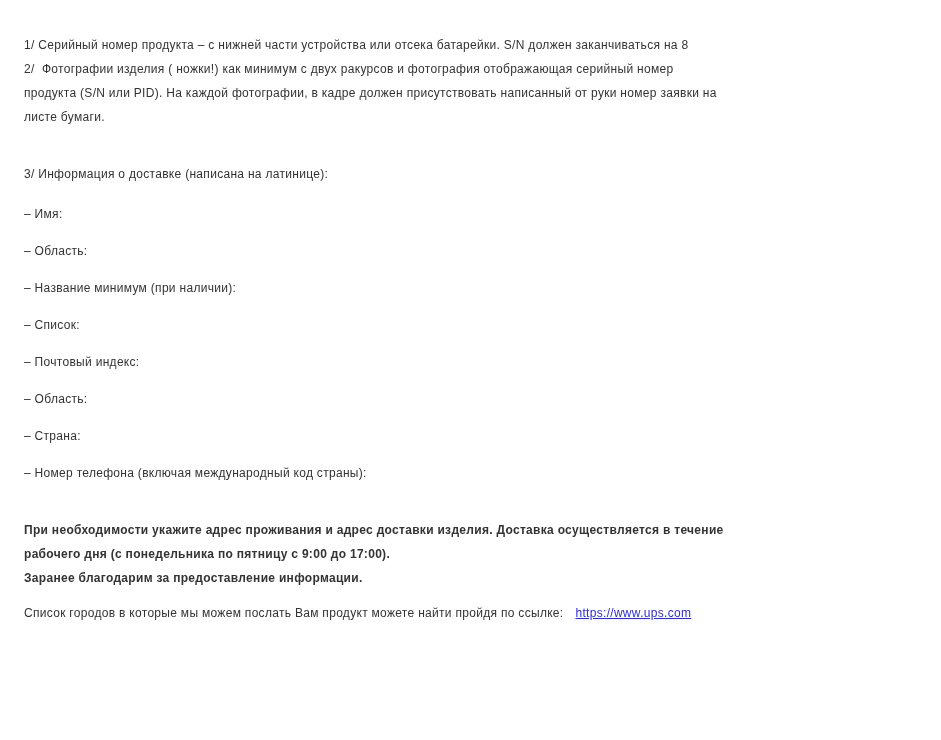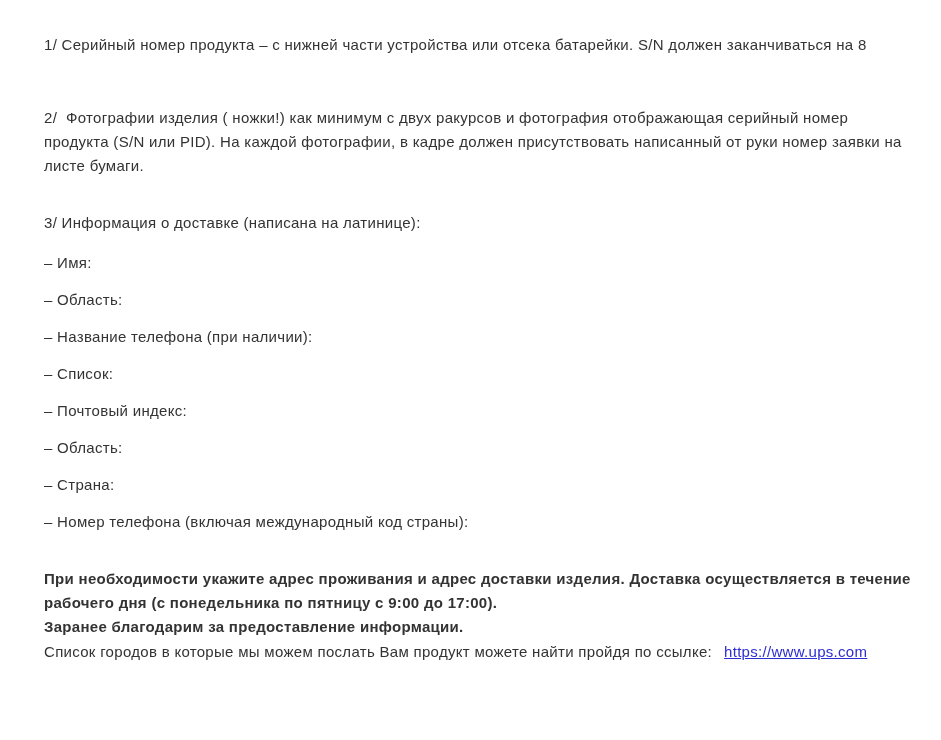--- a/index.html
+++ b/index.html
@@ -6,36 +6,36 @@
   html, body {
     margin: 0;
     padding: 0;
     background: #ffffff;
     width: 941px;
     height: 740px;
     overflow: hidden;
   }
   .doc {
     font-family: "Liberation Sans", "DejaVu Sans", sans-serif;
-    font-size: 15px;
+    font-size: 12px;
     line-height: 24px;
     letter-spacing: 0.3px;
     color: #333333;
-    padding: 33px 10px 0 44px;
+    padding: 33px 10px 0 24px;
     width: 941px;
   }
   .para {
     margin: 0;
     white-space: pre;
   }
-  .gap-lg    { margin-top: 49px; }
+  .gap-lg    { }
   .gap-md    { margin-top: 33px; }
   .gap-list  { margin-top: 16px; }
   .gap-note  { margin-top: 33px; font-weight: bold; }
-  .gap-sm    { margin-top: 1px; }
+  .gap-sm    { margin-top: 11px; }
   .field-line {
     margin: 0 0 13px 0;
     white-space: pre;
   }
   .link-line { white-space: pre; }
   a.doc-link {
     color: #2d2dd1;
     text-decoration: underline;
     margin-left: 12px;
     cursor: pointer;
@@ -50,21 +50,21 @@
 
   <p class="para gap-lg">2/  Фотографии изделия ( ножки!) как минимум с двух ракурсов и фотография отображающая серийный номер
 продукта (S/N или PID). На каждой фотографии, в кадре должен присутствовать написанный от руки номер заявки на
 листе бумаги.</p>
 
   <p class="para gap-md">3/ Информация о доставке (написана на латинице):</p>
 
   <div class="gap-list">
     <p class="field-line">– Имя:</p>
     <p class="field-line">– Область:</p>
-    <p class="field-line">– Название телефона (при наличии):</p>
+    <p class="field-line">– Название минимум (при наличии):</p>
     <p class="field-line">– Список:</p>
     <p class="field-line">– Почтовый индекс:</p>
     <p class="field-line">– Область:</p>
     <p class="field-line">– Страна:</p>
     <p class="field-line">– Номер телефона (включая международный код страны):</p>
   </div>
 
   <p class="para gap-note">При необходимости укажите адрес проживания и адрес доставки изделия. Доставка осуществляется в течение
 рабочего дня (с понедельника по пятницу с 9:00 до 17:00).
 Заранее благодарим за предоставление информации.</p>

